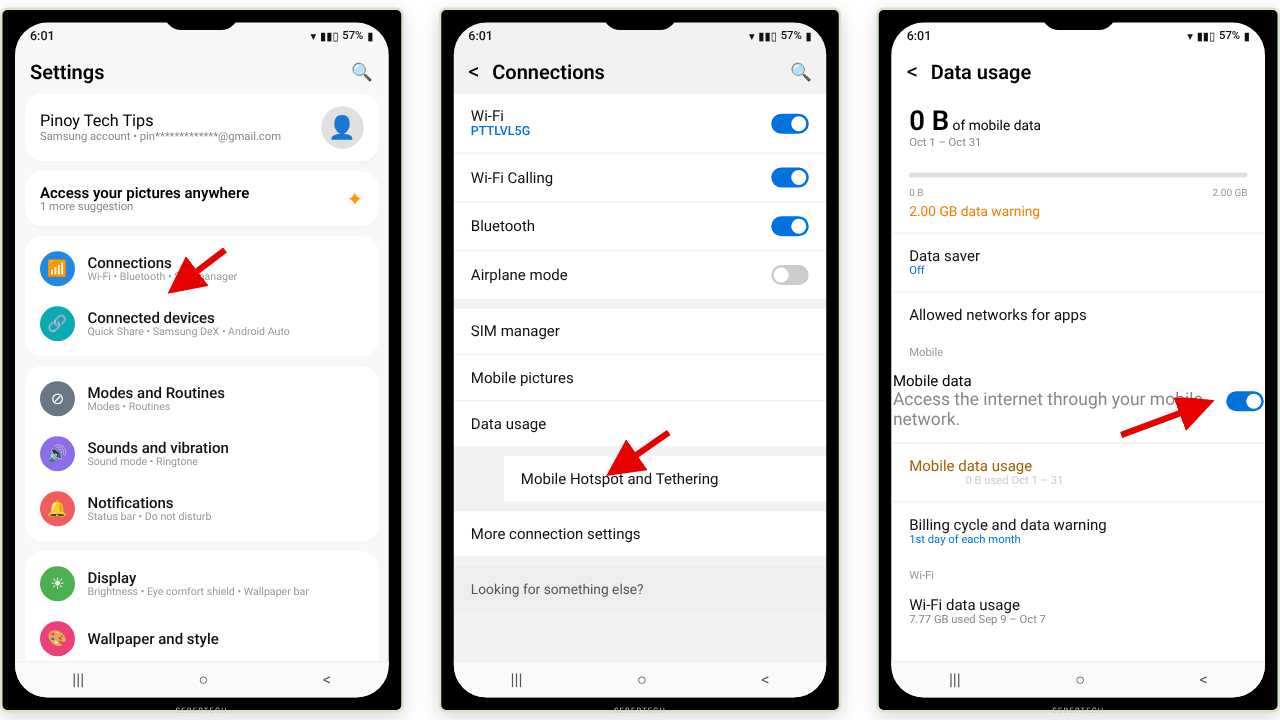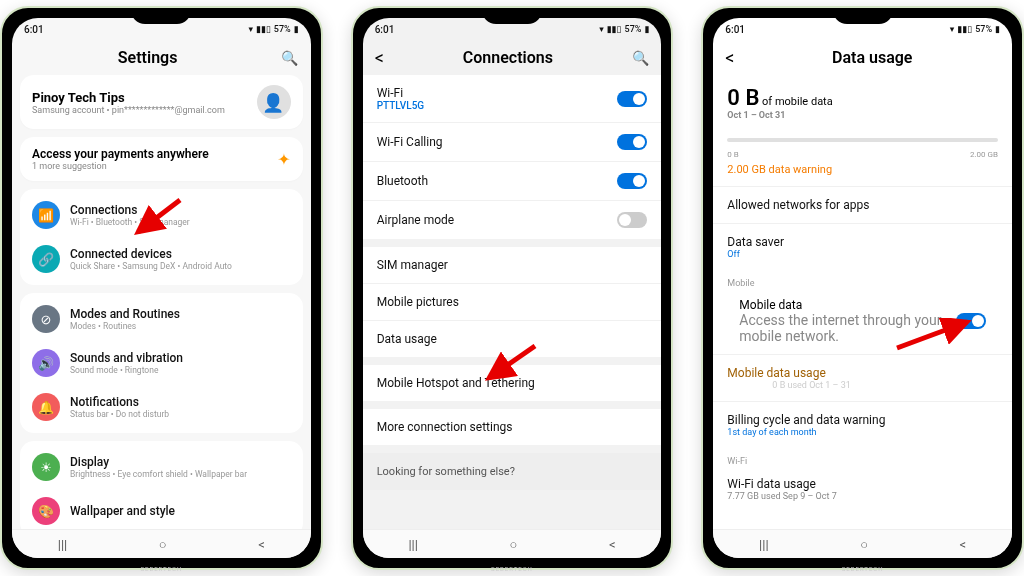--- a/index.html
+++ b/index.html
@@ -12,21 +12,21 @@
     display: flex;
     justify-content: center;
     align-items: center;
     gap: 28px;
     position: relative;
   }
   .phone {
     width: 300px;
     height: 540px;
     background: #000;
-    border-radius: 28px;
+    border-radius: 6px;
     padding: 10px;
     box-shadow: 0 4px 16px rgba(0,0,0,0.15);
     position: relative;
     border: 2px solid #d5e5c5;
   }
   .phone::before{
     content:"";
     position:absolute;
     top:2px;left:50%;transform:translateX(-50%);
     width:60px;height:14px;background:#000;border-radius:0 0 14px 14px;
@@ -51,28 +51,28 @@
     font-size: 10px;
     font-weight: 500;
     color: #111;
     flex-shrink:0;
   }
   .statusbar .right{display:flex;gap:3px;align-items:center;}
   .statusbar .right span{font-size:9px;}
   .header{
     display:flex;align-items:center;padding:8px 12px;gap:10px;flex-shrink:0;
   }
-  .header h1{font-size:16px;font-weight:600;margin:0;flex:1;text-align:center;}
+  .header h1{font-size:16px;font-weight:600;margin:0;flex:1;}
   .header .back{font-size:18px;line-height:1;}
   .header .search{font-size:14px;}
   .content{flex:1;overflow:hidden;padding:0 8px;}
   .card{background:#fff;border-radius:14px;margin-bottom:8px;padding:10px 12px;box-shadow:0 1px 2px rgba(0,0,0,0.02);}
   .account{display:flex;align-items:center;gap:10px;}
   .account .info{flex:1;min-width:0;}
-  .account .name{font-size:13px;font-weight:700;}
+  .account .name{font-size:13px;font-weight:400;}
   .account .email{font-size:9px;color:#888;}
   .avatar{width:34px;height:34px;border-radius:50%;background:#e0e0e0;display:flex;align-items:center;justify-content:center;color:#999;font-size:18px;}
   .suggestion{display:flex;justify-content:space-between;align-items:center;}
   .suggestion .text{flex:1;}
   .suggestion .title{font-size:12px;font-weight:600;}
   .suggestion .sub{font-size:9px;color:#888;}
   .sparkle{color:#ff9800;font-size:16px;}
   .list-card{background:#fff;border-radius:14px;margin-bottom:8px;padding:4px 0;}
   .setting-row{display:flex;align-items:center;gap:10px;padding:8px 12px;}
   .setting-row .icon{width:28px;height:28px;border-radius:50%;display:flex;align-items:center;justify-content:center;color:#fff;font-size:13px;flex-shrink:0;}
@@ -96,32 +96,32 @@
   .toggle{width:30px;height:16px;border-radius:10px;background:#0072de;position:relative;}
   .toggle::after{content:"";position:absolute;width:12px;height:12px;background:#fff;border-radius:50%;top:2px;right:2px;}
   .toggle.off{background:#ccc;}
   .toggle.off::after{left:2px;right:auto;}
   .sect-group{background:#fff;border-radius:0;}
   .footer-q{background:#eee;padding:12px 14px;font-size:11px;color:#555;}
   
   .du-head{padding:10px 14px;}
   .du-big{font-size:22px;font-weight:600;display:inline;}
   .du-of{font-size:11px;font-weight:400;}
-  .du-range{font-size:9px;color:#888;font-weight:bold;}
+  .du-range{font-size:9px;color:#888;}
   .du-bar{height:4px;background:#e0e0e0;border-radius:3px;margin:8px 14px;}
   .du-minmax{display:flex;justify-content:space-between;padding:0 14px;font-size:8px;color:#999;}
   .du-warn{color:#f57c00;font-size:11px;padding:4px 14px 10px;}
   .du-item{padding:11px 14px;border-top:1px solid #f0f0f0;}
   .du-item .t{font-size:12px;color:#111;}
   .du-item .s{font-size:9px;color:#888;}
   .du-item .s.blue{color:#0072de;}
   .du-item.faded .t{color:#a16207;}
   .du-item.faded .s{color:#ccc;margin-left:45px;}
   .du-sect-lbl{font-size:9px;color:#999;padding:8px 14px 0;}
-  .du-mobile-row{display:flex;align-items:center;justify-content:space-between;padding:10px 26px;}
+  .du-mobile-row{display:flex;align-items:center;justify-content:space-between;padding:10px 1px;}
   .du-mobile-row .mt{flex:1;}
   .du-mobile-row .t{font-size:12px;}
   .du-mobile-row .s{font-size:14px;color:#888;}
   
   .arrow{position:absolute;z-index:20;}
   .arrow svg{display:block;}
   .watermark{position:absolute;bottom:-4px;left:50%;transform:translateX(-50%);font-size:6px;color:#ccc;letter-spacing:1px;}
 </style>
 </head>
 <body>
@@ -144,21 +144,21 @@
     <div class="content">
       <div class="card account">
         <div class="info">
           <div class="name">Pinoy Tech Tips</div>
           <div class="email">Samsung account • pin*************@gmail.com</div>
         </div>
         <div class="avatar">👤</div>
       </div>
       <div class="card suggestion">
         <div class="text">
-          <div class="title">Access your payments anywhere</div>
+          <div class="title">Access your pictures anywhere</div>
           <div class="sub">1 more suggestion</div>
         </div>
         <span class="sparkle">✦</span>
       </div>
       <div class="list-card" id="p1-list1">
           <div class="setting-row">
             <div class="icon bg-blue">📶</div>
       <div class="txt">
               <div class="ttl">Connections</div>
               <div class="sub">Wi-Fi • Bluetooth • SIM manager</div>
@@ -287,21 +287,21 @@
               <div class="clabel">Mobile pictures</div>
             </div>
           </div>
           <div class="conn-row">
             <div>
               <div class="clabel">Data usage</div>
             </div>
           </div>
         </div>
       <div style="height:8px;"></div>
-      <div class="sect-group" id="p2-g3" style="background:#fff;">
+      <div class="sect-group" id="p2-g3" style="background:#fff;margin-left:40px;">
           <div class="conn-row">
             <div>
               <div class="clabel">Mobile Hotspot and Tethering</div>
             </div>
           </div>
         </div>
       <div style="height:8px;"></div>
       <div class="sect-group" id="p2-g4" style="background:#fff;">
           <div class="conn-row">
             <div>
@@ -352,25 +352,25 @@
         <span class="du-big">0 B</span><span class="du-of"> of mobile data</span>
         <div class="du-range">Oct 1 – Oct 31</div>
       </div>
       <div class="du-bar"></div>
       <div class="du-minmax">
         <span>0 B</span>
         <span>2.00 GB</span>
       </div>
       <div class="du-warn">2.00 GB data warning</div>
       <div class="du-item">
-        <div class="t">Allowed networks for apps</div>
-      </div>
-      <div class="du-item">
         <div class="t">Data saver</div>
         <div class="s blue">Off</div>
+      </div>
+      <div class="du-item">
+        <div class="t">Allowed networks for apps</div>
       </div>
       <div class="du-sect-lbl">Mobile</div>
       <div class="du-mobile-row">
         <div class="mt">
           <div class="t">Mobile data</div>
           <div class="s">Access the internet through your mobile network.</div>
         </div>
         <div class="toggle"></div>
       </div>
       <div class="du-item faded">

